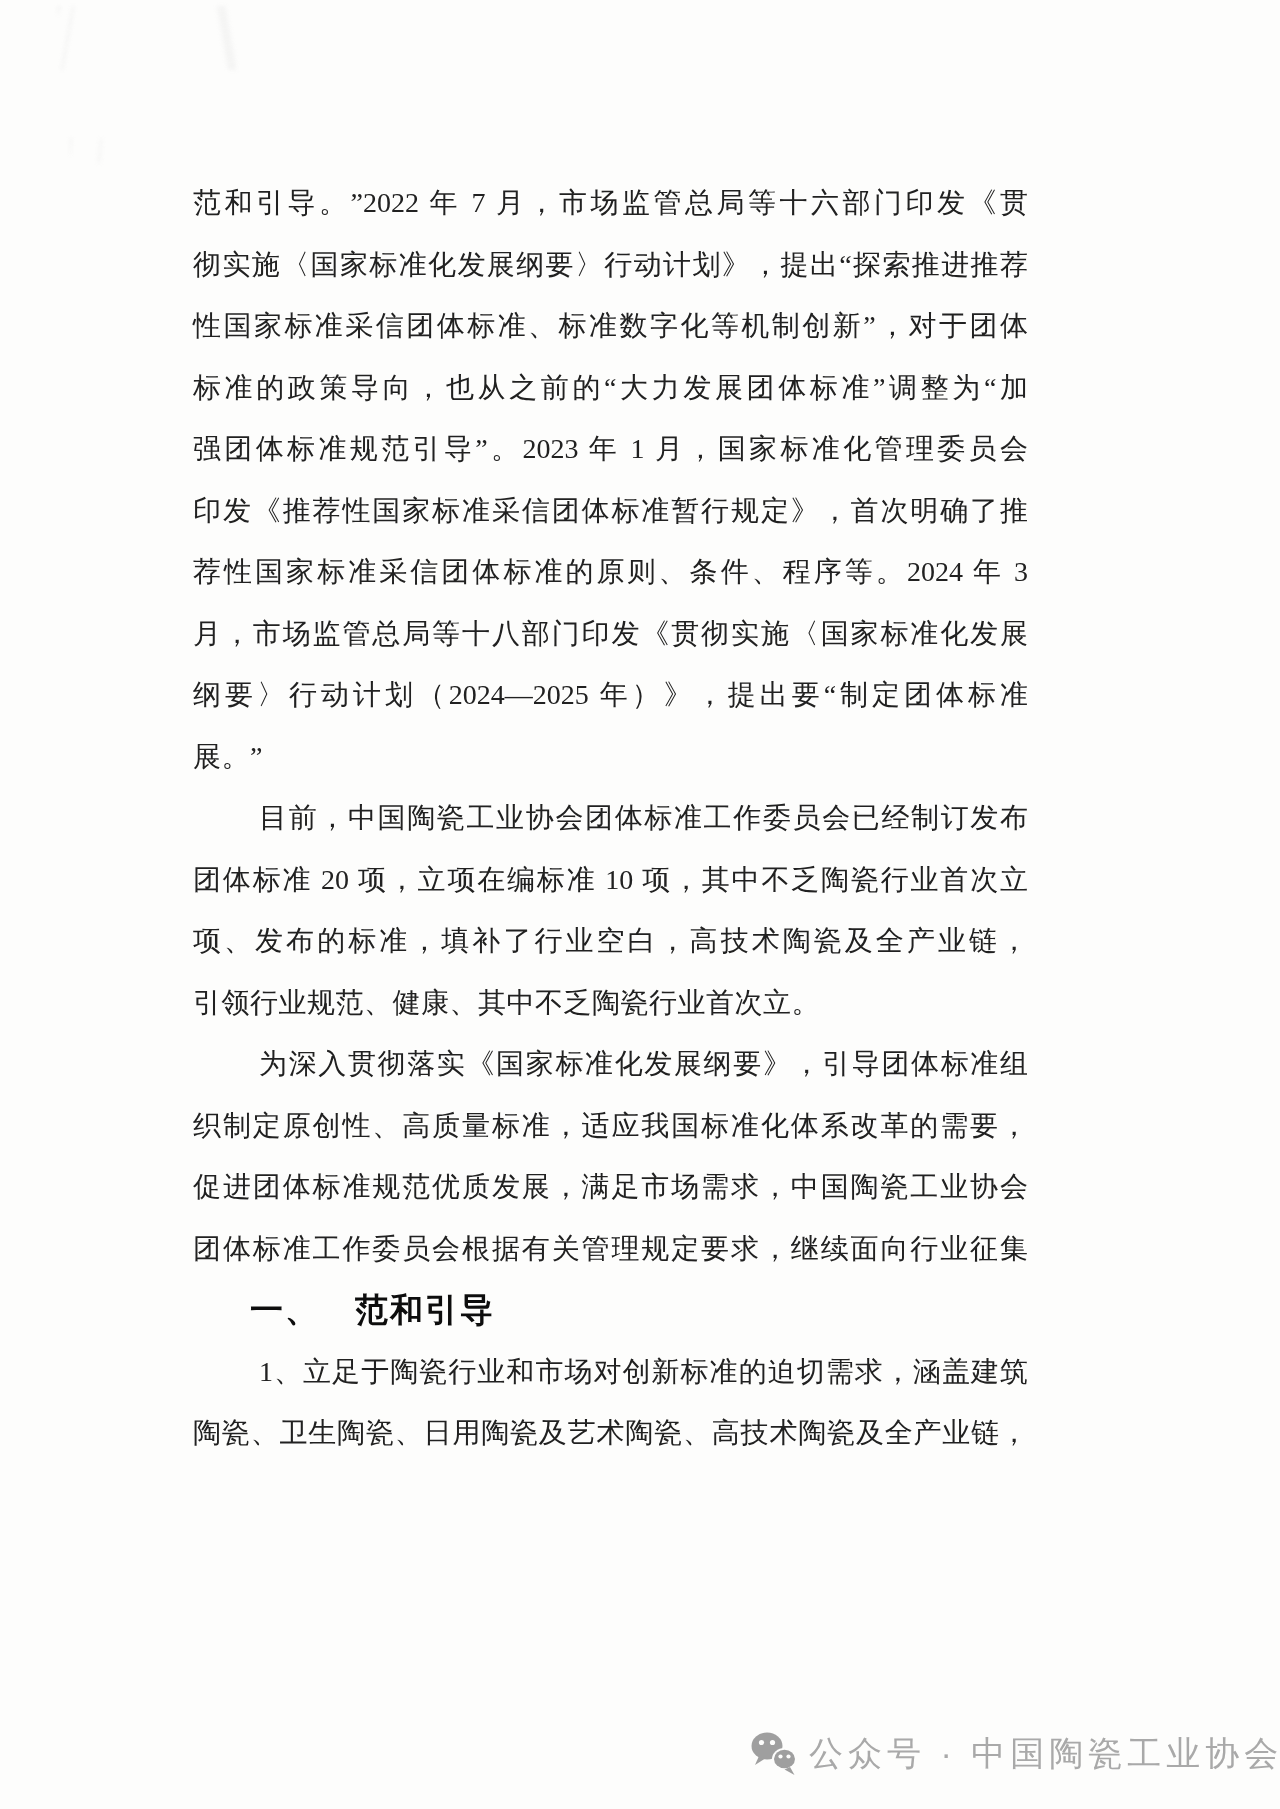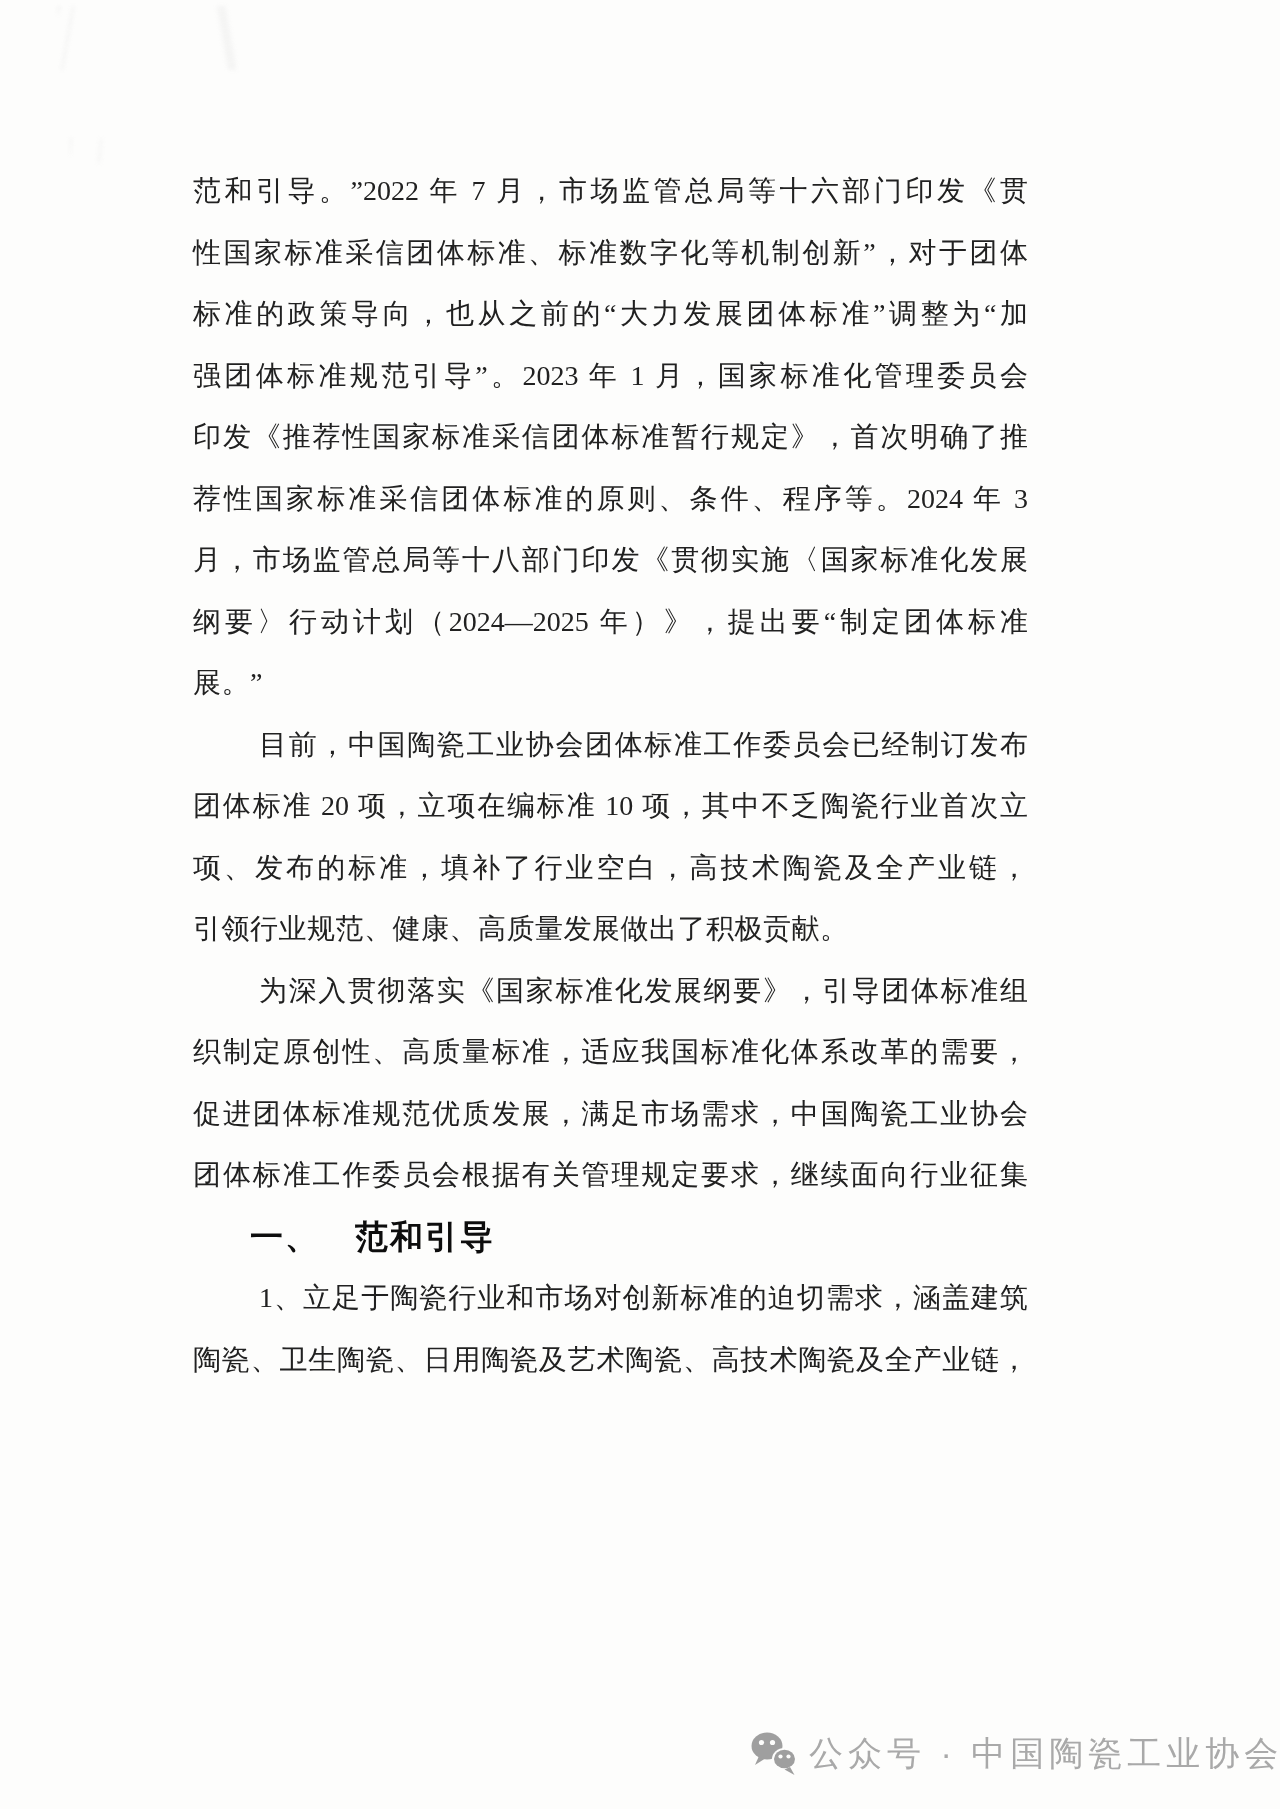--- a/index.html
+++ b/index.html
@@ -22,21 +22,21 @@
     filter: blur(2px); opacity:.7;
   }
   .artifact-b {
     left:70px; top:138px; width:120px; height:26px;
     background: linear-gradient(95deg, rgba(195,195,195,.35) 0 2px, transparent 2px 30px, rgba(195,195,195,.3) 30px 32px, transparent 32px);
     filter: blur(2px); opacity:.6;
   }
 
   .doc {
     position:absolute;
-    left:193px; top:160px;
+    left:193px; top:172px;
     width:835px;
     color:#212121;
   }
   .line {
     font-size:28px;
     line-height:61.5px;
     height:61.5px;
     letter-spacing:0.5px;
     color:#212121;
     white-space:nowrap;
@@ -77,32 +77,33 @@
 </head>
 <body>
 
 <div class="page">
 
   <div class="artifact artifact-a"></div>
   <div class="artifact artifact-b"></div>
 
   <div class="doc">
     <div class="line" data-style="fill">范和引导。”2022 年 7 月，市场监管总局等十六部门印发《贯</div>
+    <div class="line" data-style="fill">彻实施〈国家标准化发展纲要〉行动计划》，提出“探索推进推荐</div>
     <div class="line" data-style="fill">性国家标准采信团体标准、标准数字化等机制创新”，对于团体</div>
     <div class="line" data-style="fill">标准的政策导向，也从之前的“大力发展团体标准”调整为“加</div>
     <div class="line" data-style="fill">强团体标准规范引导”。2023 年 1 月，国家标准化管理委员会</div>
     <div class="line" data-style="fill">印发《推荐性国家标准采信团体标准暂行规定》，首次明确了推</div>
     <div class="line" data-style="fill">荐性国家标准采信团体标准的原则、条件、程序等。2024 年 3</div>
     <div class="line" data-style="fill">月，市场监管总局等十八部门印发《贯彻实施〈国家标准化发展</div>
     <div class="line" data-style="fill">纲要〉行动计划（2024—2025 年）》，提出要“制定团体标准</div>
     <div class="line" data-style="">展。”</div>
     <div class="line" data-style="fill indent">目前，中国陶瓷工业协会团体标准工作委员会已经制订发布</div>
     <div class="line" data-style="fill">团体标准 20 项，立项在编标准 10 项，其中不乏陶瓷行业首次立</div>
     <div class="line" data-style="fill">项、发布的标准，填补了行业空白，高技术陶瓷及全产业链，</div>
-    <div class="line" data-style="">引领行业规范、健康、高质量发展做出了积极贡献。</div>
+    <div class="line" data-style="">引领行业规范、健康、其中不乏陶瓷行业首次立。</div>
     <div class="line" data-style="fill indent">为深入贯彻落实《国家标准化发展纲要》，引导团体标准组</div>
     <div class="line" data-style="fill">织制定原创性、高质量标准，适应我国标准化体系改革的需要，</div>
     <div class="line" data-style="fill">促进团体标准规范优质发展，满足市场需求，中国陶瓷工业协会</div>
     <div class="line" data-style="fill">团体标准工作委员会根据有关管理规定要求，继续面向行业征集</div>
     <div class="line" data-style="heading">一、　范和引导</div>
     <div class="line" data-style="fill indent">1、立足于陶瓷行业和市场对创新标准的迫切需求，涵盖建筑</div>
     <div class="line" data-style="fill">陶瓷、卫生陶瓷、日用陶瓷及艺术陶瓷、高技术陶瓷及全产业链，</div>
   </div>
 
   <div class="watermark">

